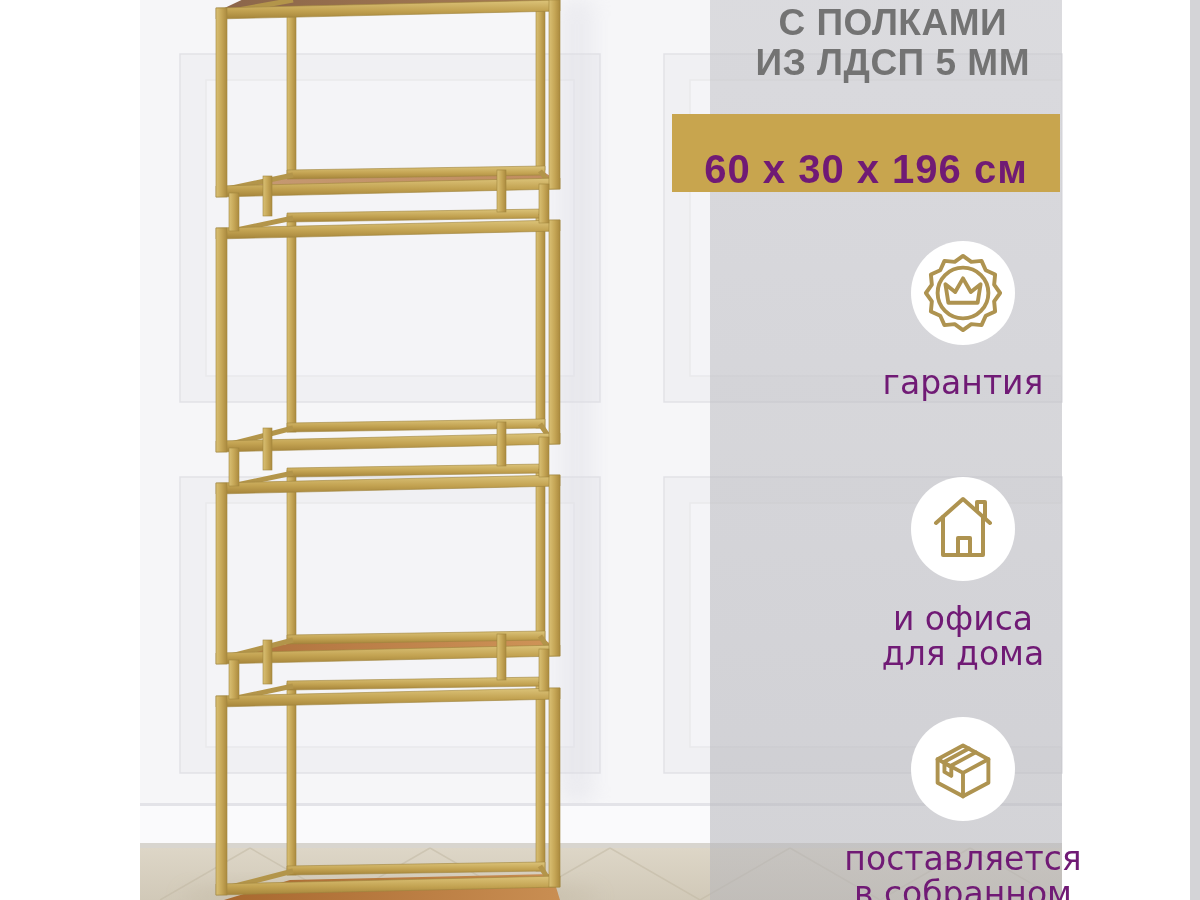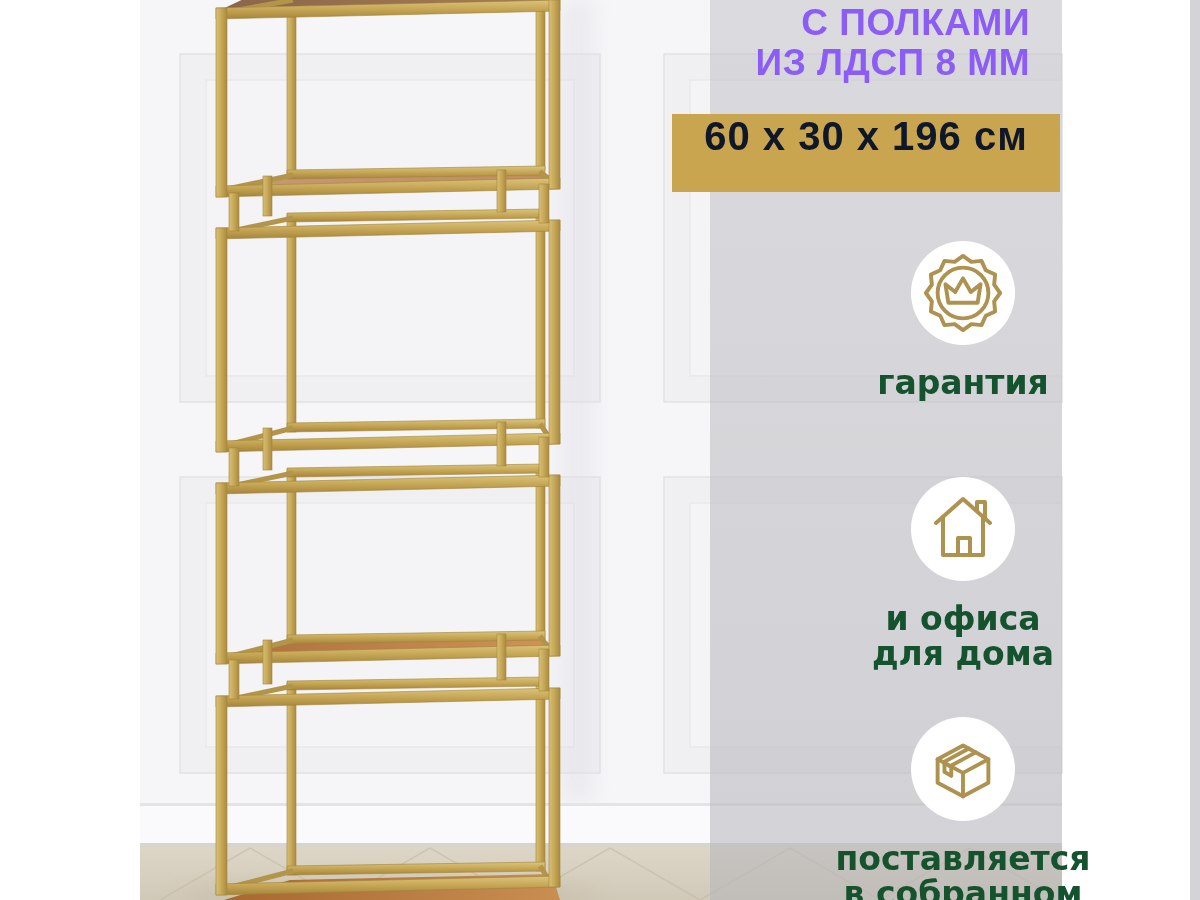--- a/index.html
+++ b/index.html
@@ -7,41 +7,41 @@
     position:relative;width:1200px;height:900px;overflow:hidden;
     background:#ffffff;font-family:"Liberation Sans",sans-serif;
   }
   .photo-svg{position:absolute;left:0;top:0;display:block;}
   
   .info-panel{
     position:absolute;left:710px;top:0;width:352px;height:900px;
     background:linear-gradient(180deg,rgba(192,192,197,.50),rgba(181,181,186,.57));
   }
   .material-note{
-    position:absolute;top:3px;right:170px;text-align:right;
+    position:absolute;top:3px;right:170px;text-align:center;
     font-weight:bold;font-size:37px;line-height:40px;letter-spacing:.5px;
-    color:#8b5cf6;
+    color:#737373;
   }
   .dimensions-badge{
     position:absolute;left:672px;top:114px;width:388px;height:78px;
-    background:#c8a54e;color:#0f172a;display:flex;align-items:flex-start;justify-content:center;
+    background:#c8a54e;color:#701a75;display:flex;align-items:flex-end;justify-content:center;
     font-weight:bold;font-size:40px;letter-spacing:1px;
   }
   .feature{position:absolute;left:803px;width:320px;text-align:center;}
   .feature-1{top:241px;}
   .feature-2{top:477px;}
   .feature-3{top:717px;}
   .icon-circle{
     width:104px;height:104px;border-radius:50%;background:#ffffff;
     margin:0 auto;display:flex;align-items:center;justify-content:center;
   }
   .icon-circle svg{display:block;}
   .feature-caption{
-    margin-top:20px;font-family:"DejaVu Sans",sans-serif;font-weight:700;
-    font-size:33px;line-height:35px;color:#14532d;
+    margin-top:20px;font-family:"DejaVu Sans",sans-serif;font-weight:400;
+    font-size:33px;line-height:35px;color:#701a75;
   }
   .edge-strip{
     position:absolute;right:0;top:0;width:10px;height:900px;background:#d4d4d7;
   }
   .gold-icon{stroke:#ae9350;fill:none;stroke-width:4;stroke-linecap:round;stroke-linejoin:round;}
 </style>
 </head>
 <body>
 
 <div class="stage">
@@ -212,21 +212,21 @@
         <rect x="497" y="634" width="9" height="46"></rect>
           <rect x="539" y="649" width="10" height="42"></rect>
       </g>
     </g>
   </svg>
 
   <div class="info-panel"></div>
 
   <div class="material-note">
     <div>С ПОЛКАМИ</div>
-    <div>ИЗ ЛДСП 8 ММ</div>
+    <div>ИЗ ЛДСП 5 ММ</div>
   </div>
 
   <div class="dimensions-badge">
     <span>60 x 30 x 196 см</span>
   </div>
 
   <div class="feature feature-1">
     <div class="icon-circle">
       <svg width="82" height="82" viewBox="-42 -42 84 84" class="gold-icon">
         <polygon points="38,0 31.9,8.5 32.9,19 23.3,23.3 19,32.9 8.5,31.9 0,38 -8.5,31.9 -19,32.9 -23.3,23.3 -32.9,19 -31.9,8.5 -38,0 -31.9,-8.5 -32.9,-19 -23.3,-23.3 -19,-32.9 -8.5,-31.9 0,-38 8.5,-31.9 19,-32.9 23.3,-23.3 32.9,-19 31.9,-8.5"></polygon>

